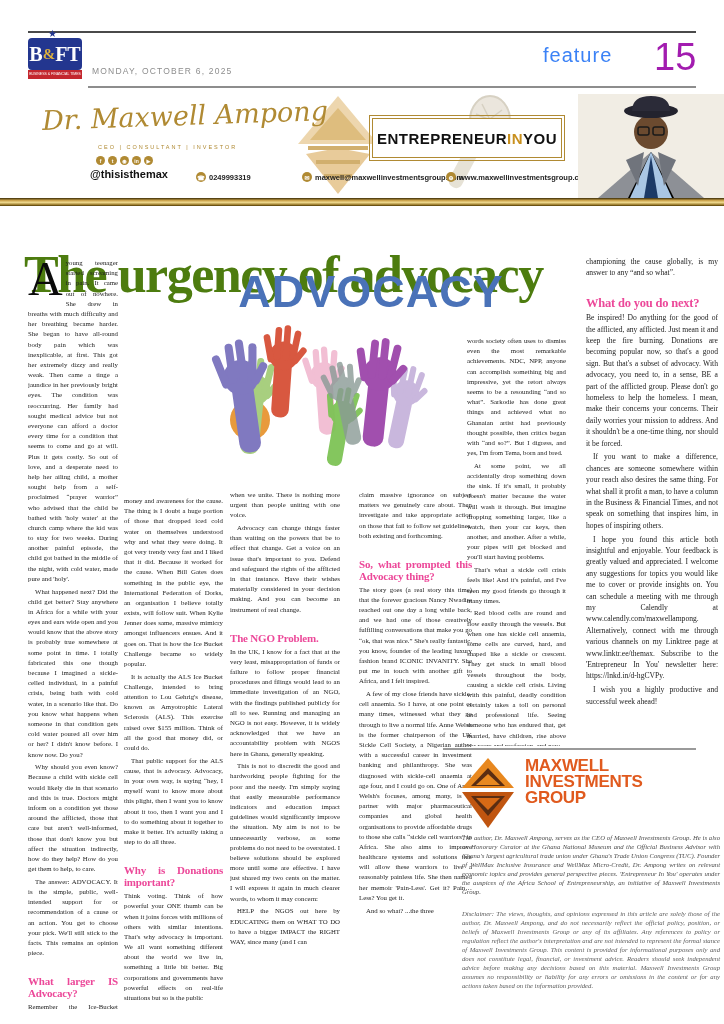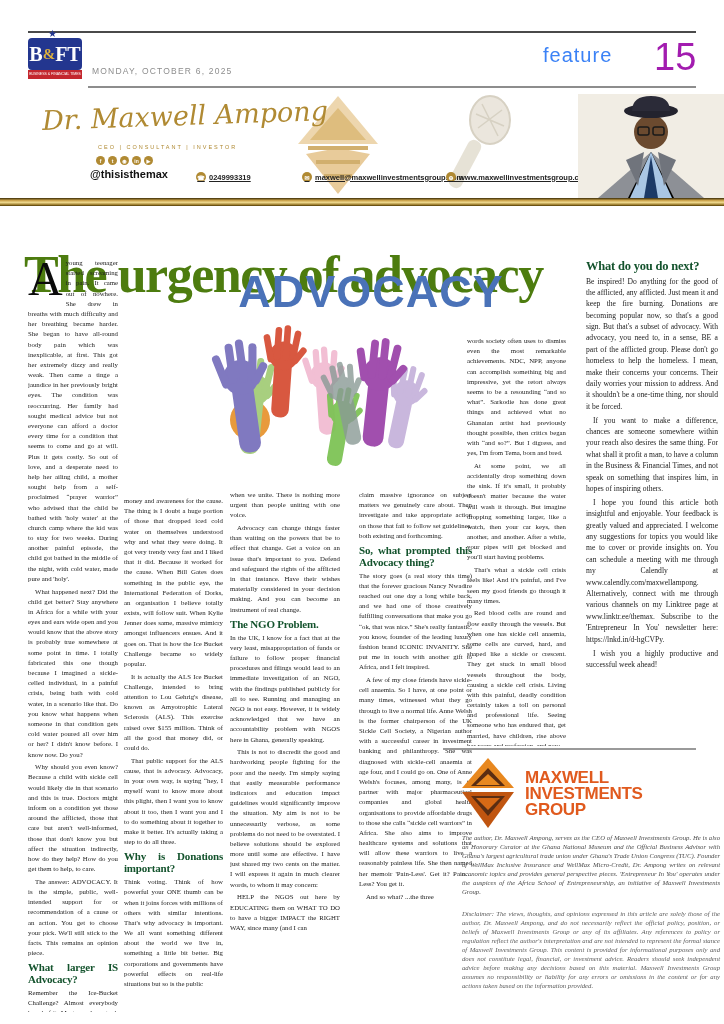--- a/index.html
+++ b/index.html
@@ -29,21 +29,21 @@
   .signature{position:absolute;left:42px;top:6px;font-family:"DejaVu Serif",serif;font-style:italic;
              font-size:27px;color:#b08a33;transform:rotate(-2deg);white-space:nowrap;}
   .roles{position:absolute;left:98px;top:50px;font-family:"Liberation Sans",sans-serif;font-size:5.5px;
          letter-spacing:2px;color:#b08a33;}
   .socials{position:absolute;left:96px;top:62px;display:flex;gap:3px;}
   .soc{width:9px;height:9px;border-radius:50%;background:#b08a33;color:#fff;font-family:"Liberation Sans",sans-serif;
        font-size:5px;font-weight:bold;display:flex;align-items:center;justify-content:center;}
   .handle{position:absolute;left:90px;top:74px;font-family:"Liberation Sans",sans-serif;font-weight:bold;
           font-size:11px;color:#111;}
   .contact{position:absolute;top:78px;display:flex;align-items:center;gap:3px;
-           font-family:"Liberation Sans",sans-serif;font-weight:bold;font-size:7.5px;color:#222;text-decoration:underline;}
+           font-family:"Liberation Sans",sans-serif;font-weight:bold;font-size:7.5px;color:#222;}
   .cicon{width:10px;height:10px;border-radius:50%;background:#b08a33;color:#fff;font-size:6px;
          display:flex;align-items:center;justify-content:center;}
   .show-box{position:absolute;left:372px;top:24px;width:188px;height:38px;border:1.5px solid #b08a33;
             outline:1px solid #b08a33;outline-offset:2px;background:#fff;display:flex;align-items:center;
             justify-content:center;font-family:"Liberation Sans",sans-serif;font-weight:bold;font-size:15px;
             letter-spacing:.5px;color:#111;white-space:nowrap;}
   .show-box .gold{color:#c8901e;}
   .photo{position:absolute;left:578px;top:0;width:146px;height:104px;overflow:hidden;background:#f6f3ec;}
   .gold-bar{position:absolute;left:0;right:0;top:198px;height:8px;
             background:linear-gradient(#3a2c08,#caa24a 30%,#efd98e 55%,#8a6a1a 90%,#3a2c08);}
@@ -51,31 +51,31 @@
   .article{position:absolute;left:0;top:206px;width:724px;height:818px;}
   .headline{position:absolute;left:24px;top:4px;width:580px;font-family:"Liberation Serif",serif;
             font-weight:bold;font-size:52px;letter-spacing:-1.5px;color:#4d7c0f;white-space:nowrap;}
   .adv-title{position:absolute;left:205px;top:60px;width:332px;text-align:center;
              font-family:"Liberation Sans",sans-serif;font-weight:bold;font-size:45px;
              letter-spacing:1px;color:#4a72b8;}
   .hands{position:absolute;left:208px;top:118px;}
   .col{position:absolute;font-size:6.8px;line-height:1.5;text-align:justify;color:#222;overflow:hidden;}
   .col p{margin:0 0 2.5px;text-indent:7px;}
   .col p.ni{text-indent:0;}
-  .col h3{font-size:11px;line-height:1.08;font-weight:bold;margin:4px 0 2px;letter-spacing:-.2px;color:#14532d;}
+  .col h3{font-size:11px;line-height:1.08;font-weight:bold;margin:18px 0 2px;letter-spacing:-.2px;color:#ec4899;}
   .col-a{left:28px;top:52px;width:90px;height:754px;}
   .col-b{left:124px;top:290px;width:99px;height:520px;}
   .col-c{left:230px;top:284px;width:110px;height:526px;}
   .col-d{left:359px;top:284px;width:113px;height:526px;}
   .col-e{left:467px;top:130px;width:99px;height:410px;}
   .col-f{left:586px;top:50px;width:132px;height:490px;font-size:7.6px;}
   .col-f h3{font-size:12.5px;}
   .dropcap{float:left;font-size:48px;line-height:40px;font-weight:400;margin:1px 3px 0 0;color:#0a0a0a;}
   .divider{position:absolute;left:443px;top:542px;width:253px;height:1.5px;background:#9a9a9a;}
-  .brand{position:absolute;left:460px;top:552px;display:flex;align-items:center;gap:9px;}
+  .brand{position:absolute;left:460px;top:552px;display:flex;align-items:flex-start;gap:9px;}
   .brand-name{font-family:"Liberation Sans",sans-serif;font-weight:bold;font-size:17px;line-height:.94;
               color:#e05a1e;letter-spacing:-.3px;}
   .bio{position:absolute;left:462px;top:628px;width:258px;font-style:italic;font-size:6.7px;
        line-height:1.34;color:#4a4a4a;text-align:justify;}
   .disclaimer{position:absolute;left:462px;top:704px;width:258px;font-style:italic;font-size:6.7px;
               line-height:1.34;color:#5a5a5a;text-align:justify;}
 </style>
 </head>
 <body>
 
@@ -125,20 +125,25 @@
       <span>0249993319</span>
     </div>
     <div class="contact" style="left:270px;padding-left:32px;">
       <span class="cicon">✉</span>
       <span>maxwell@maxwellinvestmentsgroup.com</span>
     </div>
     <div class="contact" style="left:446px;">
       <span class="cicon">⊕</span>
       <span>www.maxwellinvestmentsgroup.com</span>
     </div>
+    <div class="show-box">
+        <span>ENTREPRENEUR </span>
+        <span class="gold">IN</span>
+        <span> YOU</span>
+      </div>
     <div class="photo">
       <svg width="146" height="104" viewBox="0 0 146 104">
         <rect width="146" height="104" fill="#f1ede4"></rect>
         <polygon points="73,58 20,104 126,104" fill="#8d9096"></polygon>
         <polygon points="73,58 50,104 96,104" fill="#b9ceе3"></polygon>
         <polygon points="73,58 52,104 94,104" fill="#a9c6e4"></polygon>
         <polygon points="73,62 66,104 80,104" fill="#1c3a66"></polygon>
         <polygon points="48,66 66,58 60,92" fill="#70747c"></polygon>
         <polygon points="98,66 80,58 86,92" fill="#70747c"></polygon>
         <circle cx="73" cy="38" r="17" fill="#6b4a2f"></circle>
@@ -214,20 +219,21 @@
     </div>
 
     <div class="col col-e">
       <p class="ni">words society often uses to dismiss even the most remarkable achievements. NDC, NPP, anyone can accomplish something big and impressive, yet the retort always seems to be a resounding “and so what”. Sarkodie has done great things and achieved what no Ghanaian artist had previously thought possible, then critics began with “and so?”. But I digress, and yes, I'm from Tema, born and bred.</p>
       <p>At some point, we all accidentally drop something down the sink. If it's small, it probably doesn't matter because the water will wash it through. But imagine dropping something larger, like a watch, then your car keys, then another, and another. After a while, your pipes will get blocked and you'll start having problems.</p>
       <p>That's what a sickle cell crisis feels like! And it's painful, and I've seen my good friends go through it many times.</p>
       <p>Red blood cells are round and flow easily through the vessels. But when one has sickle cell anaemia, some cells are curved, hard, and shaped like a sickle or crescent. They get stuck in small blood vessels throughout the body, causing a sickle cell crisis. Living with this painful, deadly condition certainly takes a toll on personal and professional life. Seeing someone who has endured that, get married, have children, rise above her peers and profession, and now</p>
     </div>
 
     <div class="col col-f">
+      <p class="ni">championing the cause globally, is my answer to any “and so what”.</p>
       <h3>What do you do next?</h3>
       <p class="ni">Be inspired! Do anything for the good of the afflicted, any afflicted. Just mean it and keep the fire burning. Donations are becoming popular now, so that's a good sign. But that's a subset of advocacy. With advocacy, you need to, in a sense, BE a part of the afflicted group. Please don't go homeless to help the homeless. I mean, make their concerns your concerns. Their daily worries your mission to address. And it shouldn't be a one-time thing, nor should it be forced.</p>
       <p>If you want to make a difference, chances are someone somewhere within your reach also desires the same thing. For what shall it profit a man, to have a column in the Business &amp; Financial Times, and not speak on something that inspires him, in hopes of inspiring others.</p>
       <p>I hope you found this article both insightful and enjoyable. Your feedback is greatly valued and appreciated. I welcome any suggestions for topics you would like me to cover or provide insights on. You can schedule a meeting with me through my Calendly at www.calendly.com/maxwellampong. Alternatively, connect with me through various channels on my Linktree page at www.linktr.ee/themax. Subscribe to the 'Entrepreneur In You' newsletter here: https://lnkd.in/d-hgCVPy.</p>
       <p>I wish you a highly productive and successful week ahead!</p>
     </div>
 
     <div class="divider"></div>
 
     <div class="brand">

